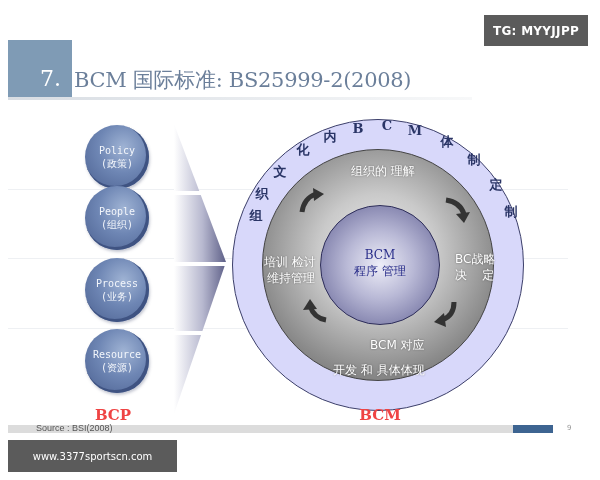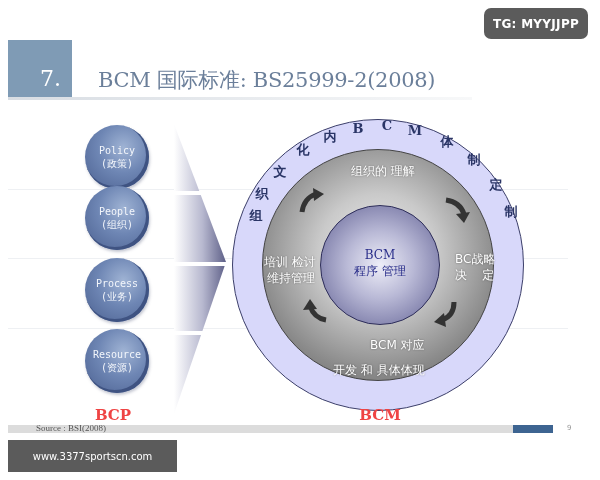--- a/index.html
+++ b/index.html
@@ -5,36 +5,36 @@
   html, body { margin:0; padding:0; }
   body {
     width:600px; height:480px; position:relative; overflow:hidden;
     background:#ffffff;
     font-family:"DejaVu Serif", serif;
   }
   .abs { position:absolute; }
 
   
   #tg-badge {
-    left:484px; top:8px; width:104px; height:31px;
+    left:484px; top:15px; width:104px; height:31px;
     background:#5b5b5b; color:#fff;
     font-family:"DejaVu Sans", sans-serif; font-weight:bold; font-size:12px;
-    display:flex; align-items:center; justify-content:center; letter-spacing:0.3px;border-radius:7px;
+    display:flex; align-items:center; justify-content:center; letter-spacing:0.3px;
   }
 
   
   #title-block {
     left:8px; top:40px; width:64px; height:57px; background:#7f9bb5;
   }
   #title-num {
     left:40px; top:66px; font-size:22px; color:#fff; font-family:"DejaVu Serif", serif;
   }
   #title-text {
     left:74px; top:66px; font-size:21px; color:#6b7f9a; font-family:"DejaVu Serif", serif;
-    white-space:nowrap; letter-spacing:-0.3px;margin-left:24px;
+    white-space:nowrap; letter-spacing:-0.3px;
   }
   #title-underline {
     left:8px; top:97px; width:464px; height:3px;
     background:linear-gradient(90deg,#d8dde3,#f7f8f9);
   }
 
   
   .band {
     left:8px; width:560px; height:1px; background:#eef0f3;
   }
@@ -89,21 +89,21 @@
   }
 
   
   #footer-bar {
     left:8px; top:425px; width:545px; height:8px; background:#dcdcdc;
   }
   #footer-accent {
     left:513px; top:425px; width:40px; height:8px; background:#3d6491;
   }
   #source-text {
-    left:36px; top:423px; font-family:Liberation Serif, serif; font-size:9px; color:#555;
+    left:36px; top:423px; font-family:Liberation Sans, sans-serif; font-size:9px; color:#555;
   }
   #page-num {
     left:567px; top:424px; font-family:"DejaVu Sans", sans-serif; font-size:7px; color:#999;
   }
 
   #url-badge {
     left:8px; top:440px; width:169px; height:32px; background:#5b5b5b; color:#fff;
     font-family:"DejaVu Sans", sans-serif; font-size:10px; font-weight:normal;
     display:flex; align-items:center; justify-content:center;
   }

